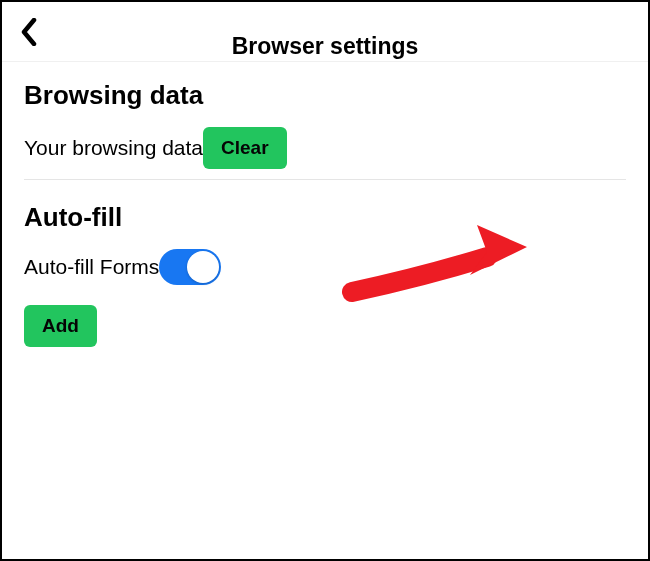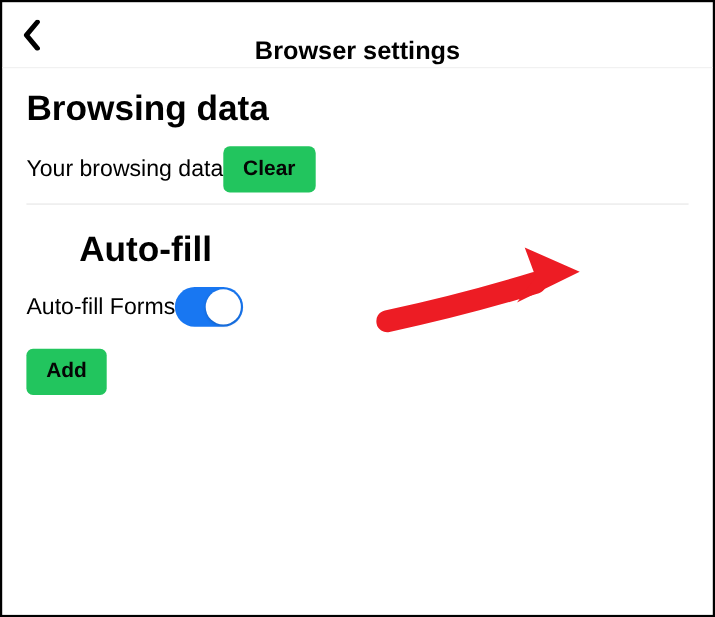--- a/index.html
+++ b/index.html
@@ -37,21 +37,21 @@
     .header-title {
       font-size: 23px;
       font-weight: 700;
       color: #000;
       margin-top: 29px;
     }
     .section {
       padding: 18px 22px 0 22px;
     }
     .section-title {
-      font-size: 32px;
+      font-size: 26px;
       font-weight: 700;
       color: #000;
       margin-bottom: 6px;
     }
     .section-desc {
       font-size: 21px;
       color: #666;
       line-height: 1.35;
       margin-bottom: 16px;
     }
@@ -100,21 +100,20 @@
       box-shadow: 0 1px 3px rgba(0,0,0,0.2);
     }
     .arrow-annotation {
       position: absolute;
       top: 205px;
       left: 340px;
       pointer-events: none;
     }
     .section-autofill {
       padding-top: 22px;
-      margin-left: 48px;
     }
   </style>
 </head>
 <body>
 
 <div class="header">
   <div class="back-chevron">
     <svg width="18" height="28" viewBox="0 0 18 28">
       <path d="M14 2 L4 14 L14 26" stroke="#000" stroke-width="4.5" fill="none" stroke-linecap="round" stroke-linejoin="round"></path>
     </svg>

